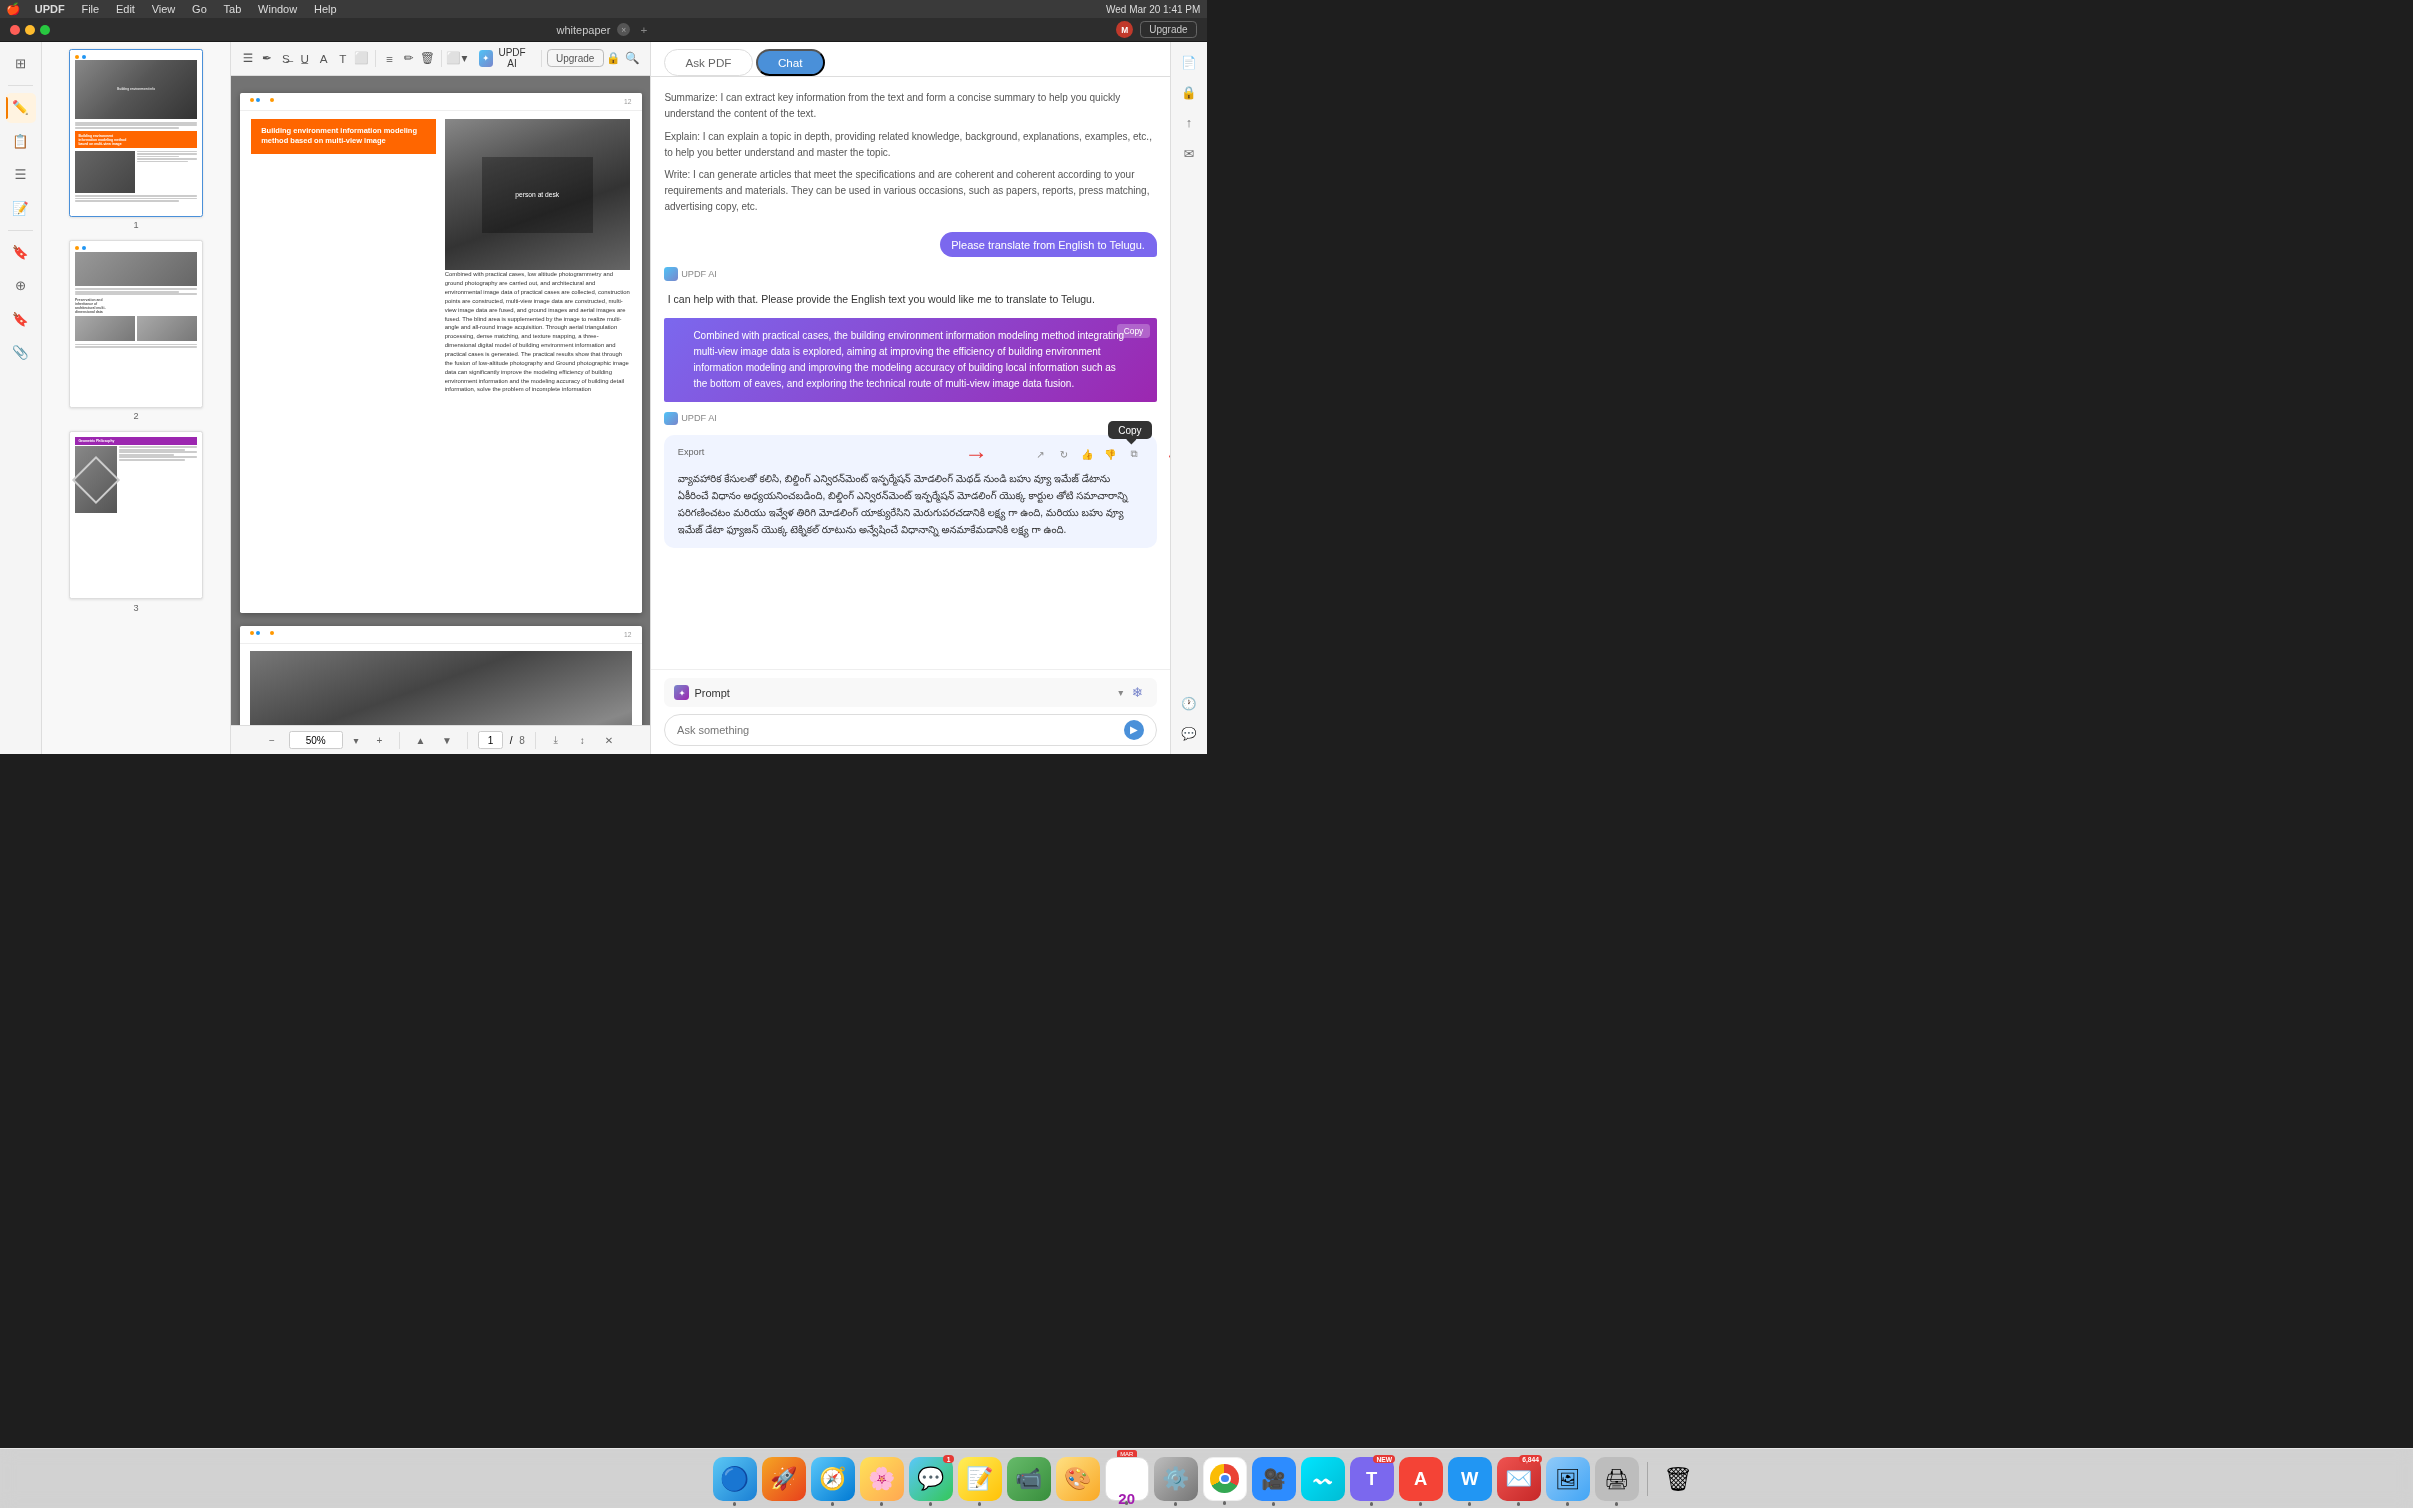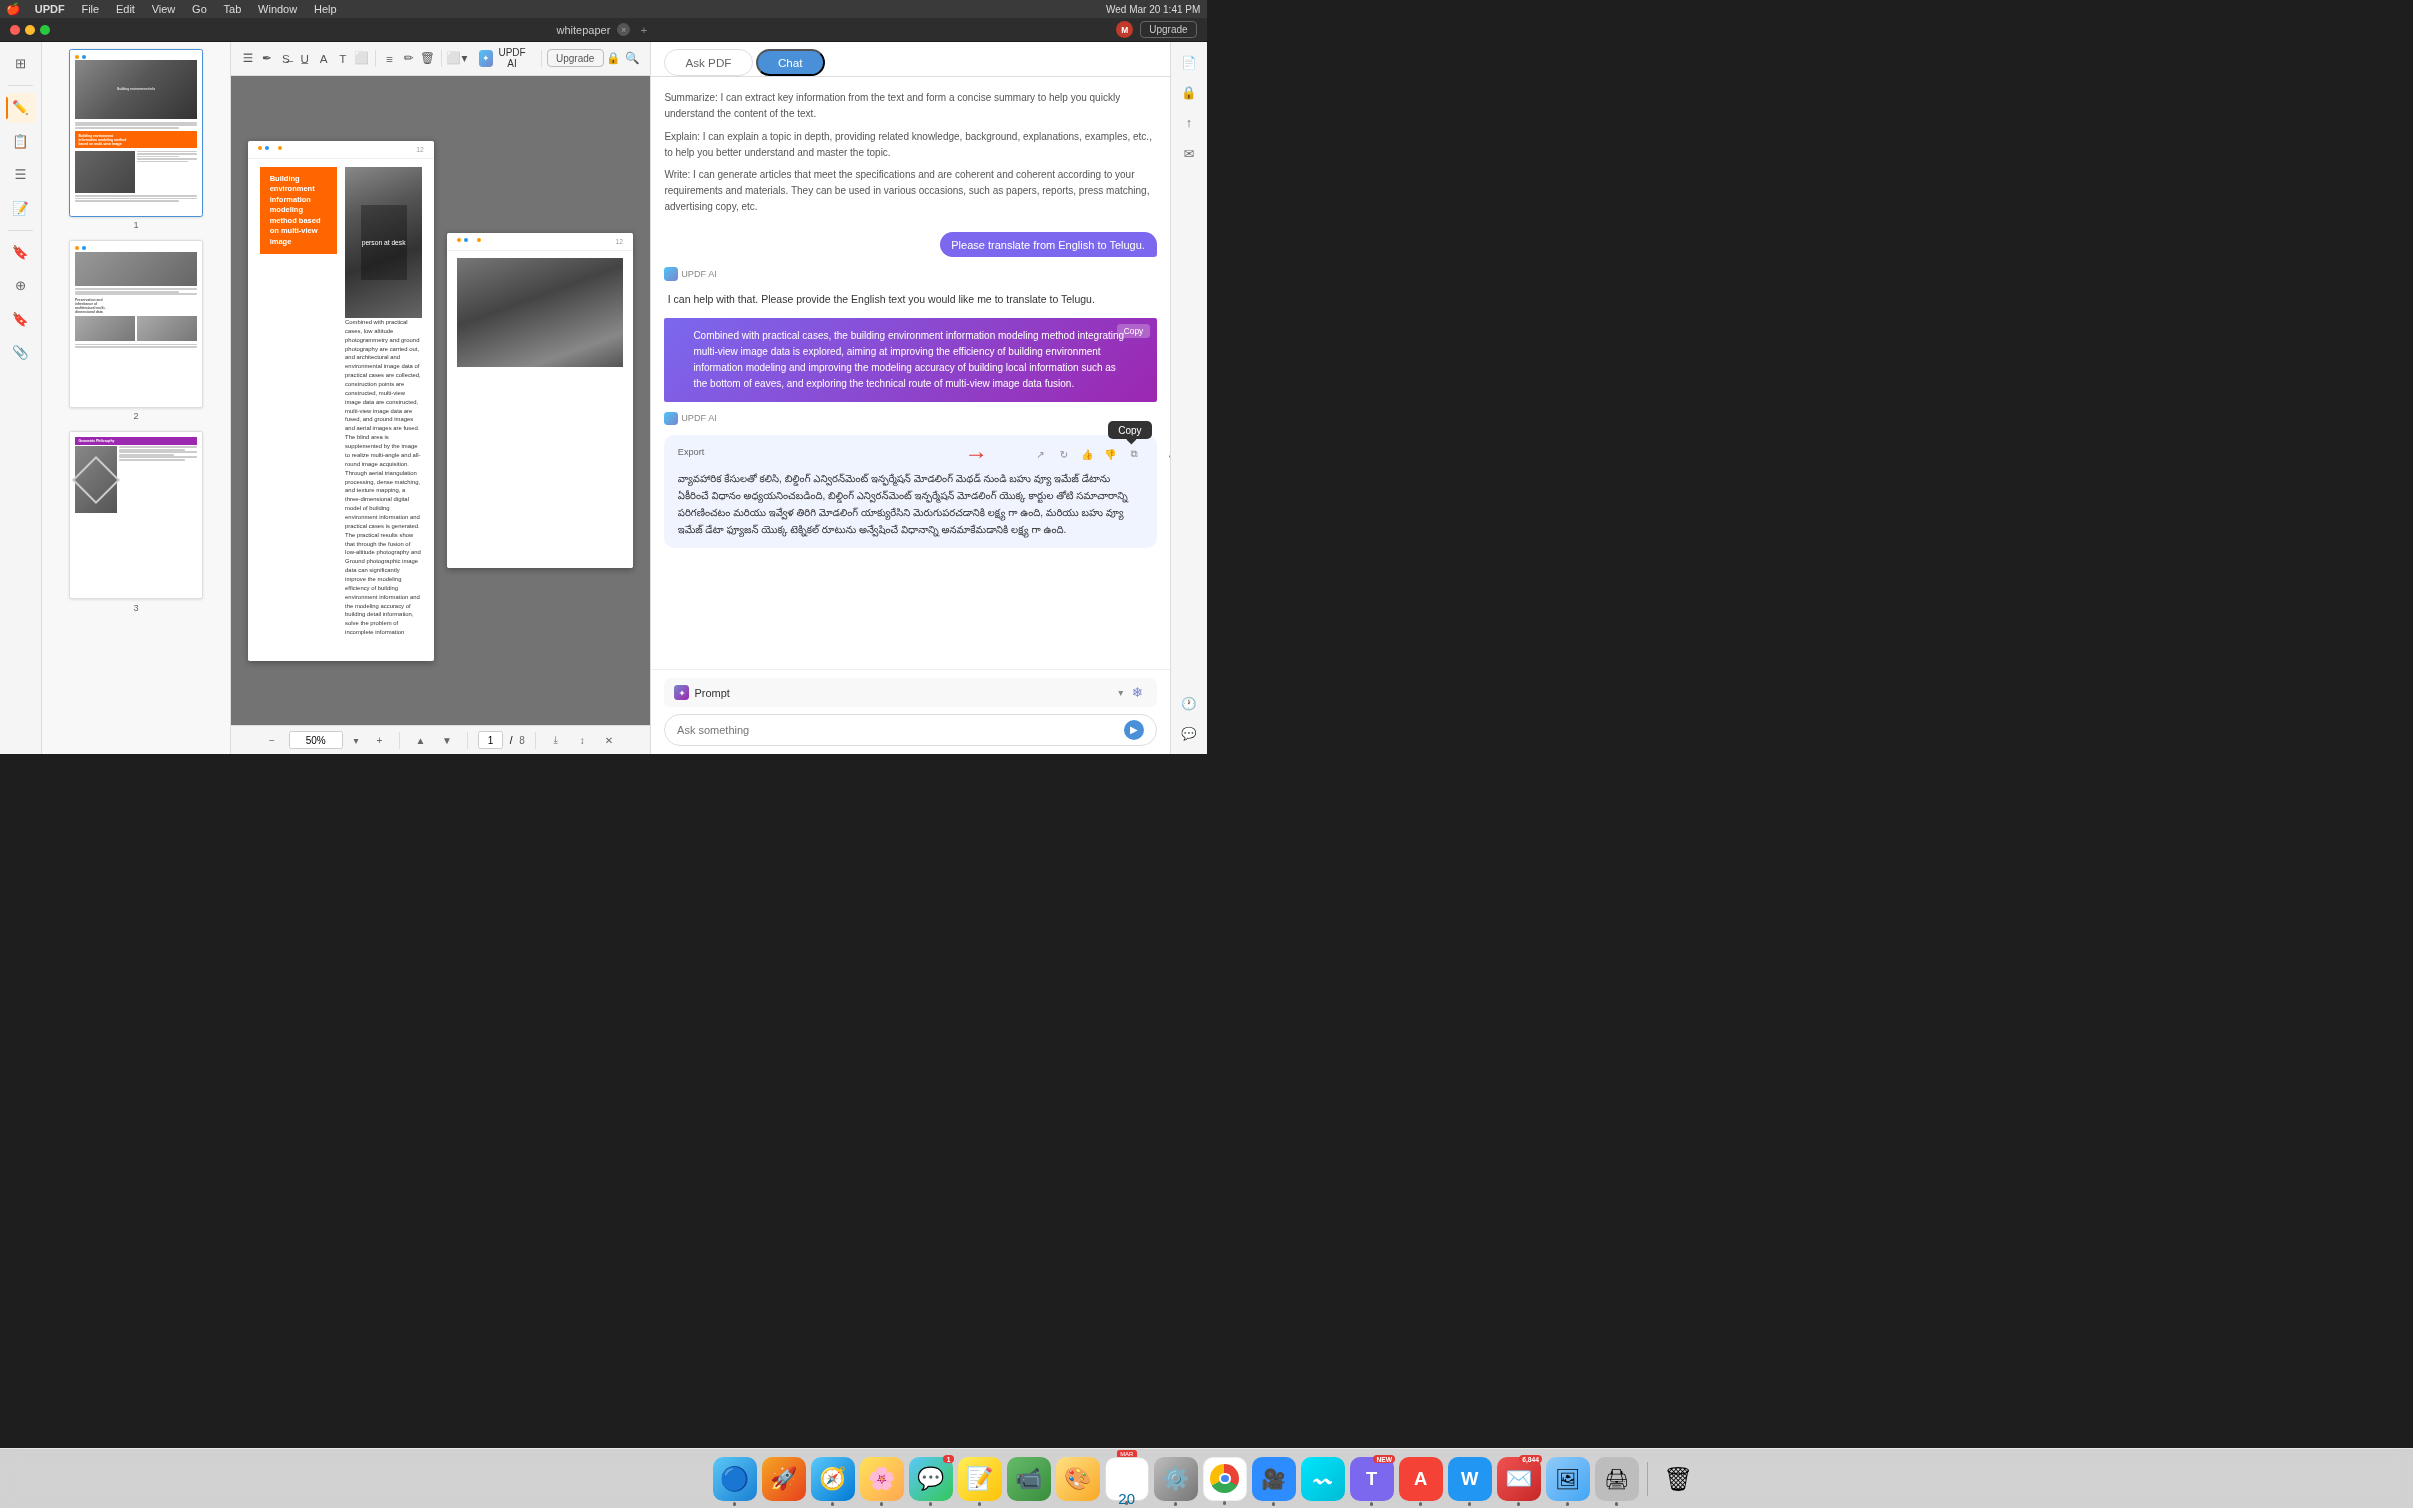--- a/index.html
+++ b/index.html
@@ -332,21 +332,21 @@
       color: #888;
       font-size: 11.7px;
       cursor: pointer;
     }
 
     
     .pdf-content {
       flex: 1;
       overflow-y: auto;
       display: flex;
-      flex-direction: row;
+      flex-direction: column;
       align-items: center;
       padding: 17px;
       gap: 13.4px;
     }
     .pdf-page {
       background: white;
       width: 402px;
       min-height: 520px;
       box-shadow: 0 1.7px 6.7px rgba(0,0,0,0.3);
       border-radius: 1.7px;
@@ -1164,21 +1164,21 @@
     <span style="font-size:22px;">📹</span>
   </div>
 
   <div class="dock-item" style="background:linear-gradient(135deg,#ffe082,#f9a825);">
     <span style="font-size:22px;">🎨</span>
   </div>
 
   <div class="dock-item" style="background:white;border:0.8px solid #ddd;">
     <div style="text-align:center;">
       <div style="background:#e53935;color:white;font-size:5.9px;border-radius:2.5px 2.5px 0 0;padding:0.8px 3.4px;">MAR</div>
-      <div style="font-size:15px;font-weight:normal;color:#0369a1;margin-top:33px;">20</div>
+      <div style="font-size:15px;font-weight:bold;color:#a21caf;margin-top:33px;">20</div>
     </div>
     <div class="dock-dot"></div>
   </div>
 
   <div class="dock-item" style="background:linear-gradient(135deg,#bdbdbd,#757575);">
     <span style="font-size:22px;">⚙️</span>
     <div class="dock-dot"></div>
   </div>
 
   <div class="dock-item" style="background:white;border:0.8px solid #eee;">

